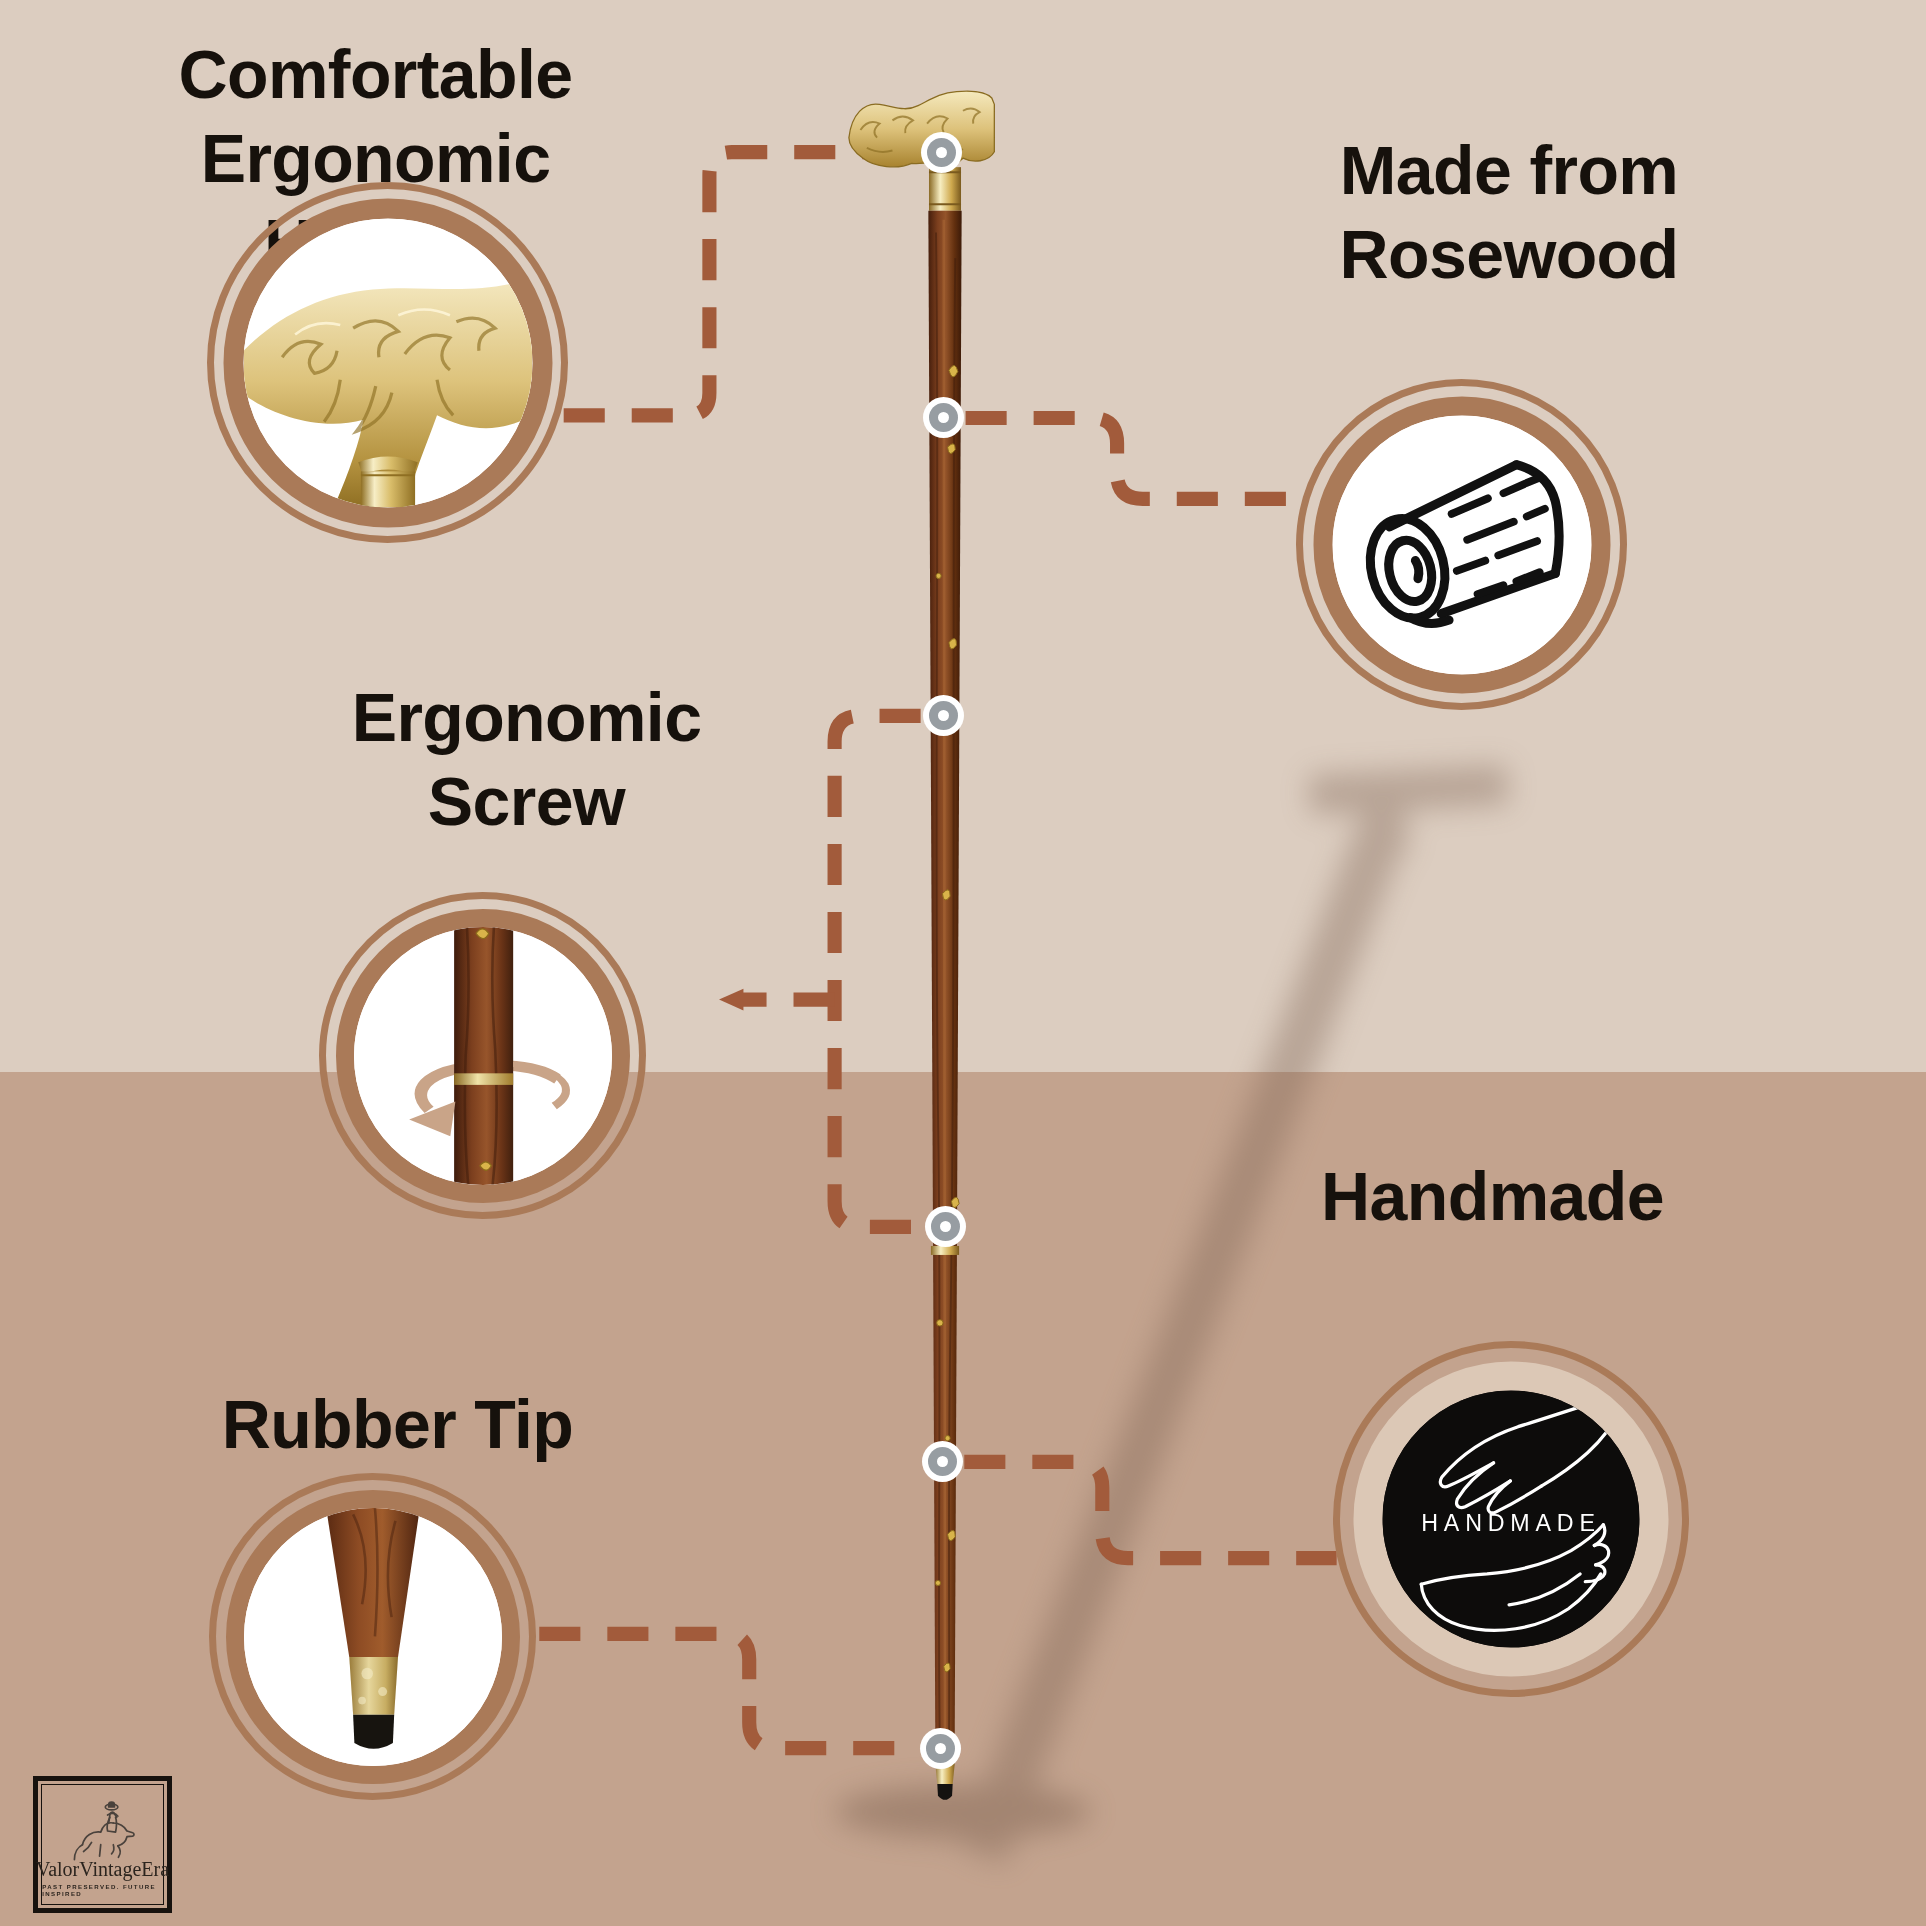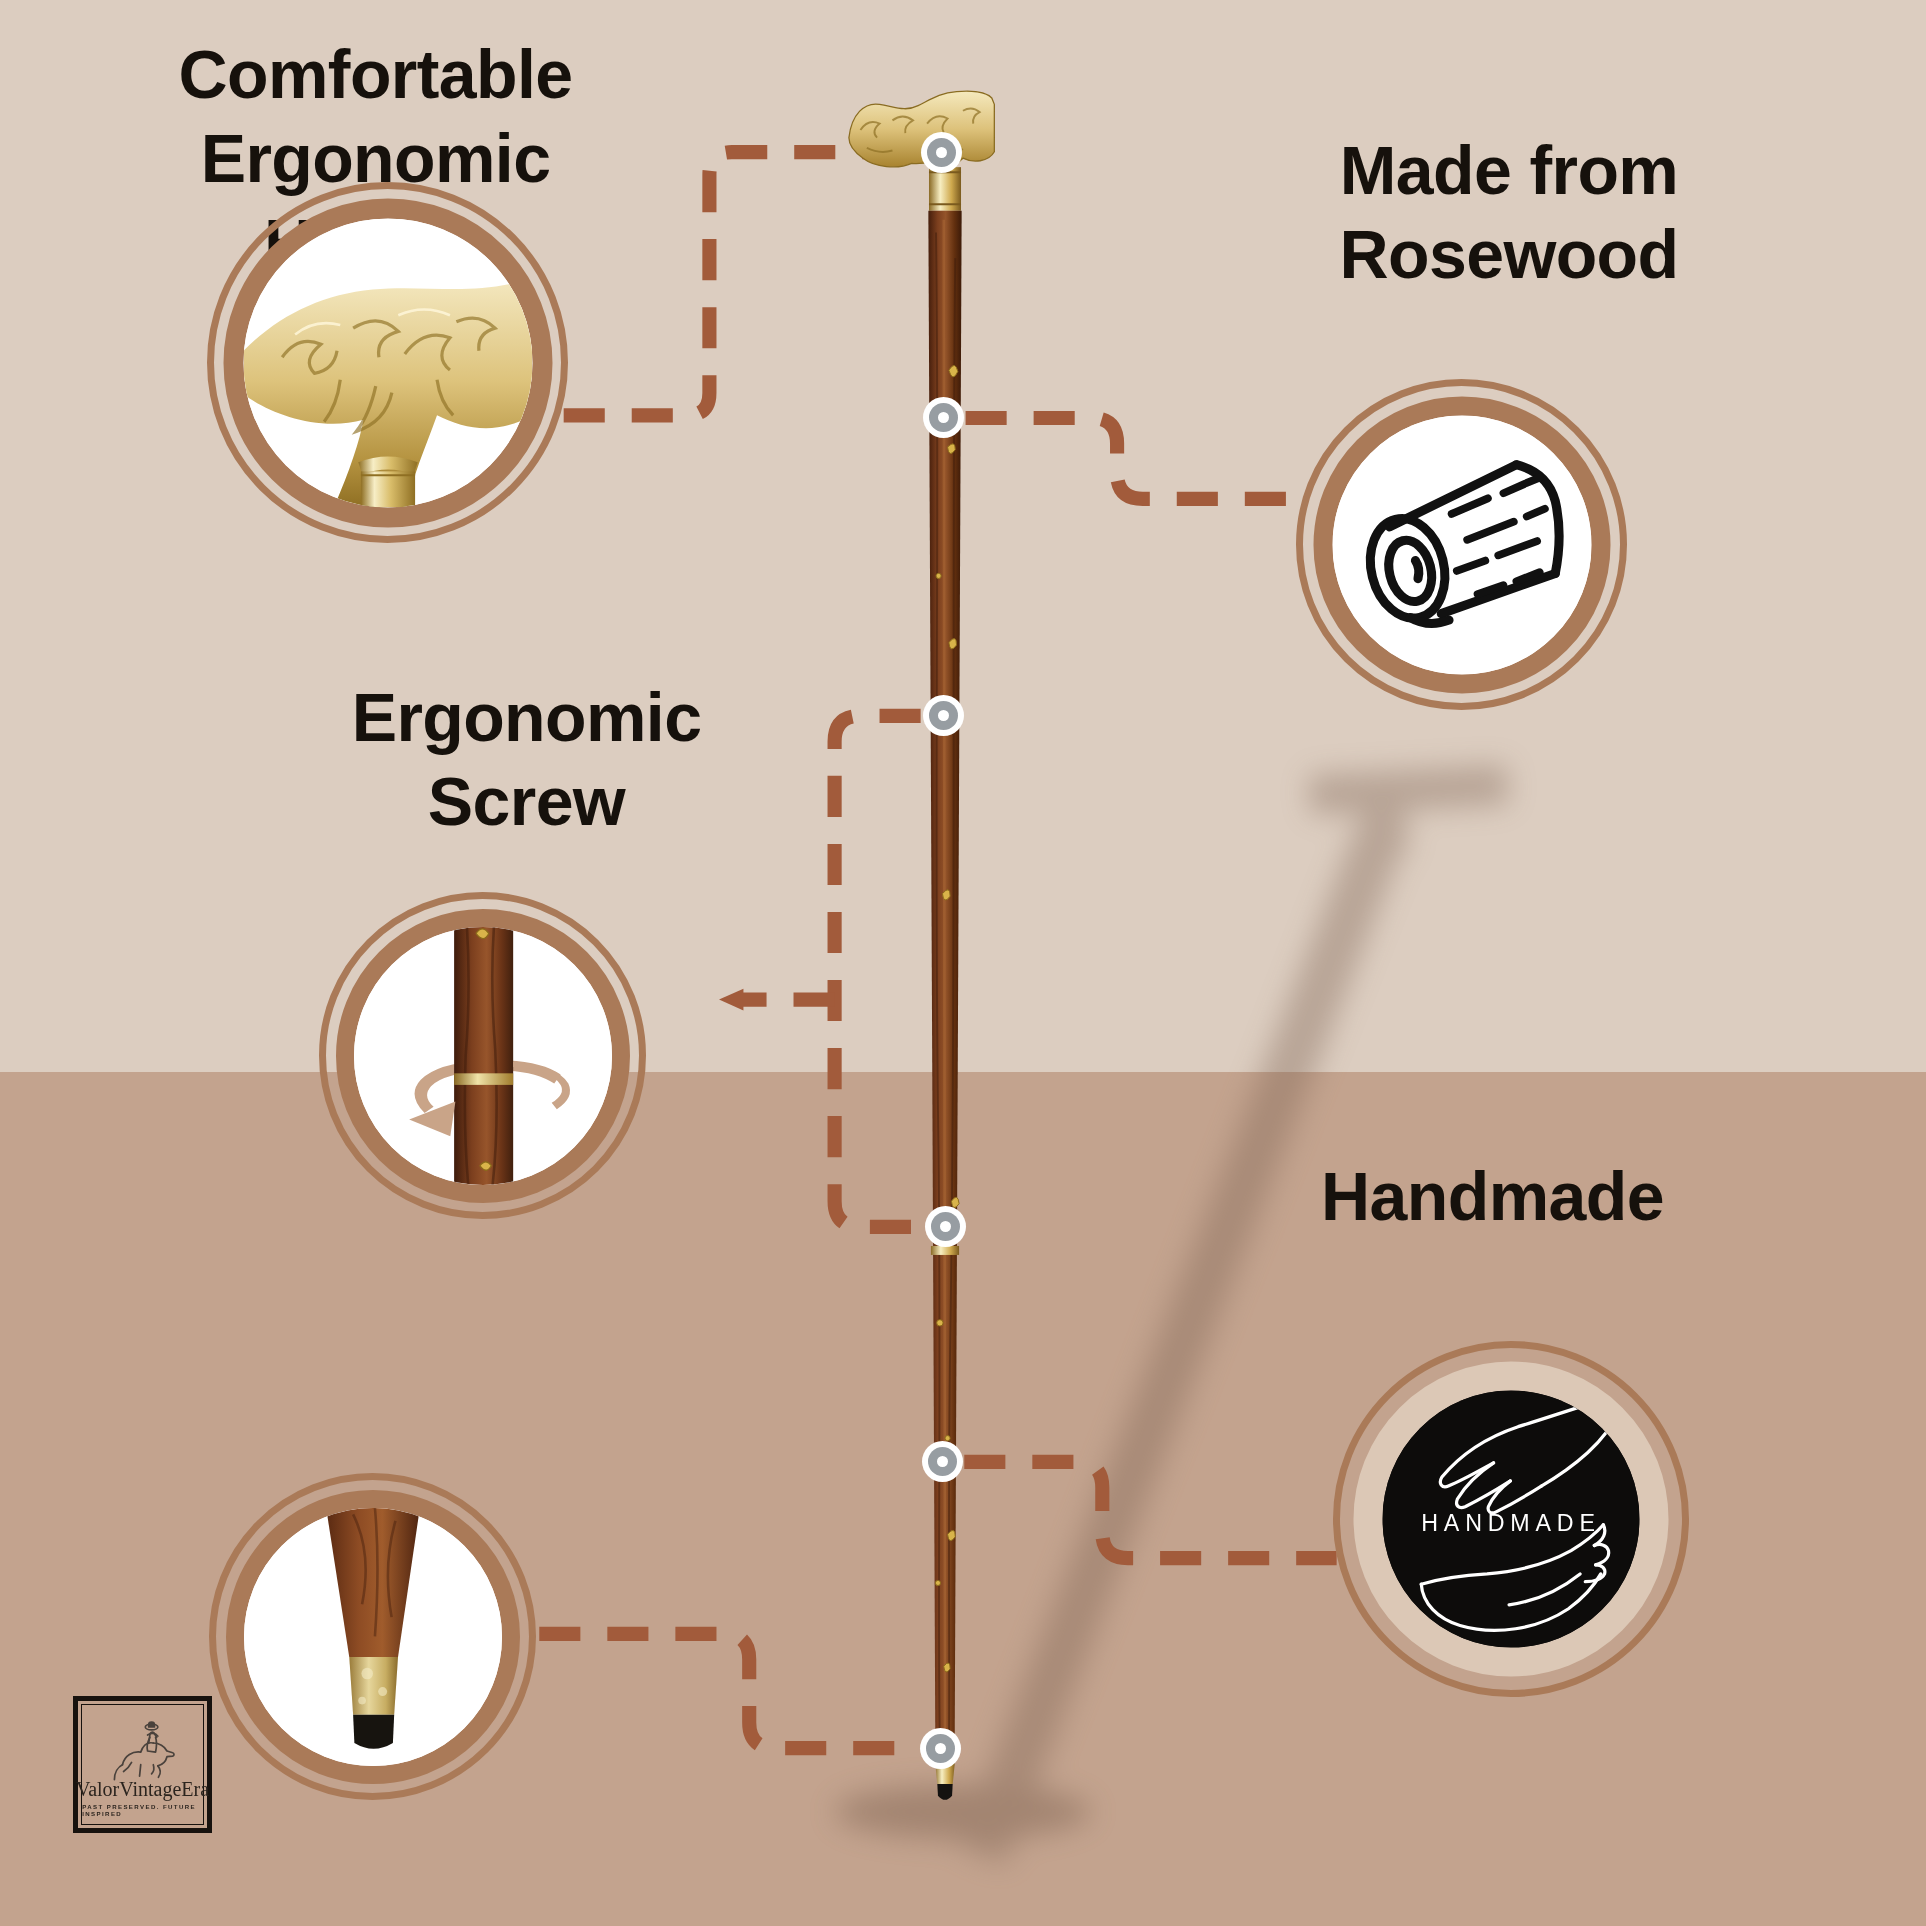--- a/index.html
+++ b/index.html
@@ -17,22 +17,22 @@
   .disc{position:absolute;left:50%;top:50%;transform:translate(-50%,-50%);
         border-radius:50%;background:#fff;box-sizing:border-box;overflow:hidden;
         border:20.5px solid var(--ring-brown,#aa7a58);}
   .disc svg{width:100%;height:100%;}
   .disc.dark{border-color:#dcc8b6;background:#0d0c0b;}
   
   .dot{position:absolute;width:41px;height:41px;border-radius:50%;background:#fff;}
   .dot::before{content:"";position:absolute;inset:5.8px;border-radius:50%;background:var(--dot-gray,#979da2);}
   .dot::after{content:"";position:absolute;inset:14.8px;border-radius:50%;background:#fff;}
   
-  .logo{position:absolute;left:33px;top:1696px;width:139px;height:137px;
-        border:5.1px solid #17120e;box-sizing:border-box;background:transparent;margin-left:40px;}
+  .logo{position:absolute;left:33px;top:1776px;width:139px;height:137px;
+        border:5.1px solid #17120e;box-sizing:border-box;background:transparent;}
   .logo-inner{position:absolute;inset:3.2px;border:1.9px solid #17120e;display:flex;
               flex-direction:column;align-items:center;justify-content:flex-end;padding-bottom:6.4px;box-sizing:border-box;}
   .logo-brand{font-family:"Liberation Serif", serif;font-size:20px;color:#2b241e;letter-spacing:0px;}
   .logo-tagline{font-size:6.1px;color:#2b241e;letter-spacing:1.4px;margin-top:2.6px;font-weight:bold;}
   .badge-text{letter-spacing:9px;}
 </style>
 </head>
 <body>
 
 <div class="stage">
@@ -63,20 +63,21 @@
       <path d="M 1502 2277 H 1677 Q 1717 2277 1717 2317 V 2387 Q 1717 2427 1757 2427 H 2082"></path>
       <path d="M 840 2545 H 1127 Q 1167 2545 1167 2585 V 2683 Q 1167 2723 1207 2723 H 1430"></path>
     </g>
     <polygon points="1120,1557 1158,1540 1158,1574" fill="#a25b3b"></polygon>
   </svg>
 
   <div class="title" style="left:93px;top:32px;width:565px;">Comfortable Ergonomic Handle</div>
   <div class="title" style="left:1310px;top:128px;width:398px;">Made from Rosewood</div>
   <div class="title" style="left:302px;top:675px;width:449px;">Ergonomic Screw</div>
   <div class="title" style="left:1268px;top:1154px;width:449px;">Handmade</div>
+  <div class="title" style="left:173px;top:1382px;width:449px;">Rubber Tip</div>
 
   <div class="callout" style="left:207px;top:182px;width:361px;height:361px;">
     <div class="disc" style="width:329px;height:329px;">
       <svg viewBox="0 0 448 448">
         <defs>
           <linearGradient id="gold" x1="0" y1="0" x2="0" y2="1">
             <stop offset="0" stop-color="#f4e8c0"></stop>
               <stop offset="0.45" stop-color="#ddc37c"></stop>
             <stop offset="0.8" stop-color="#b4923f"></stop>
               <stop offset="1" stop-color="#8f6f23"></stop>

